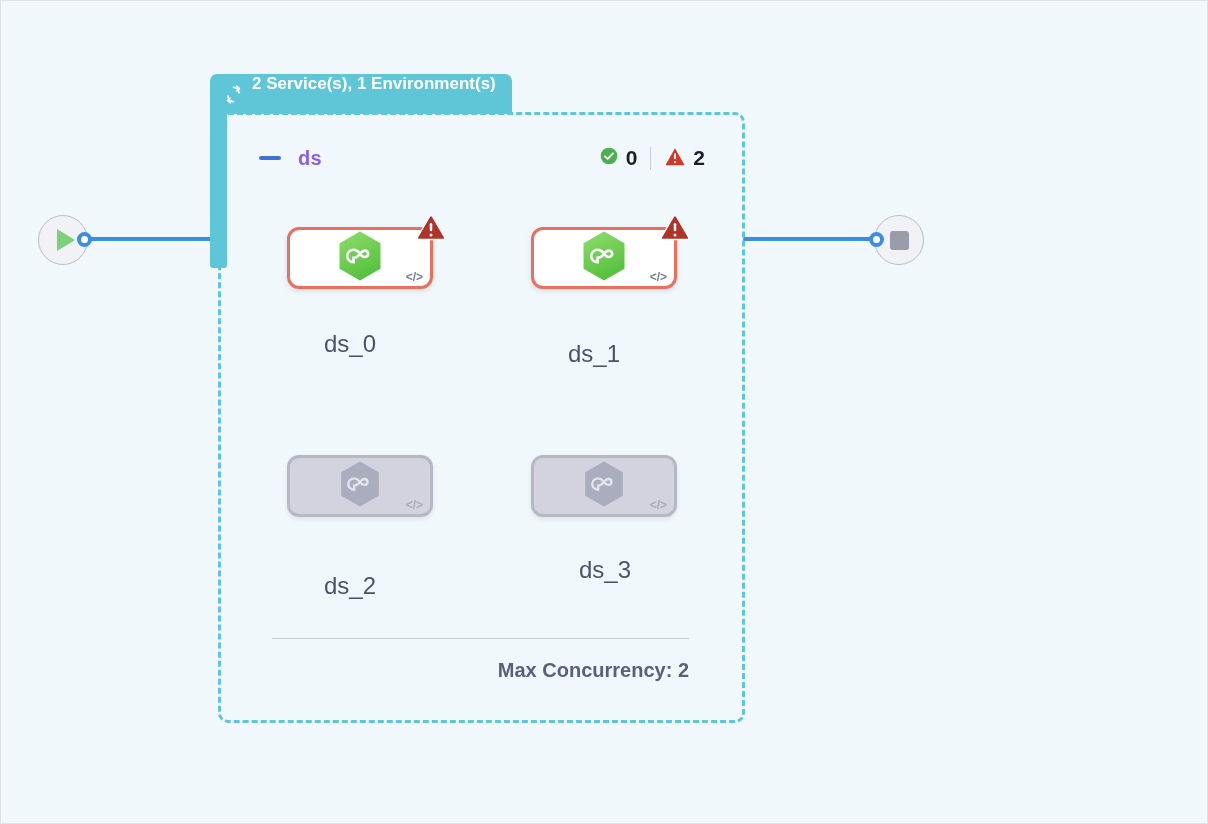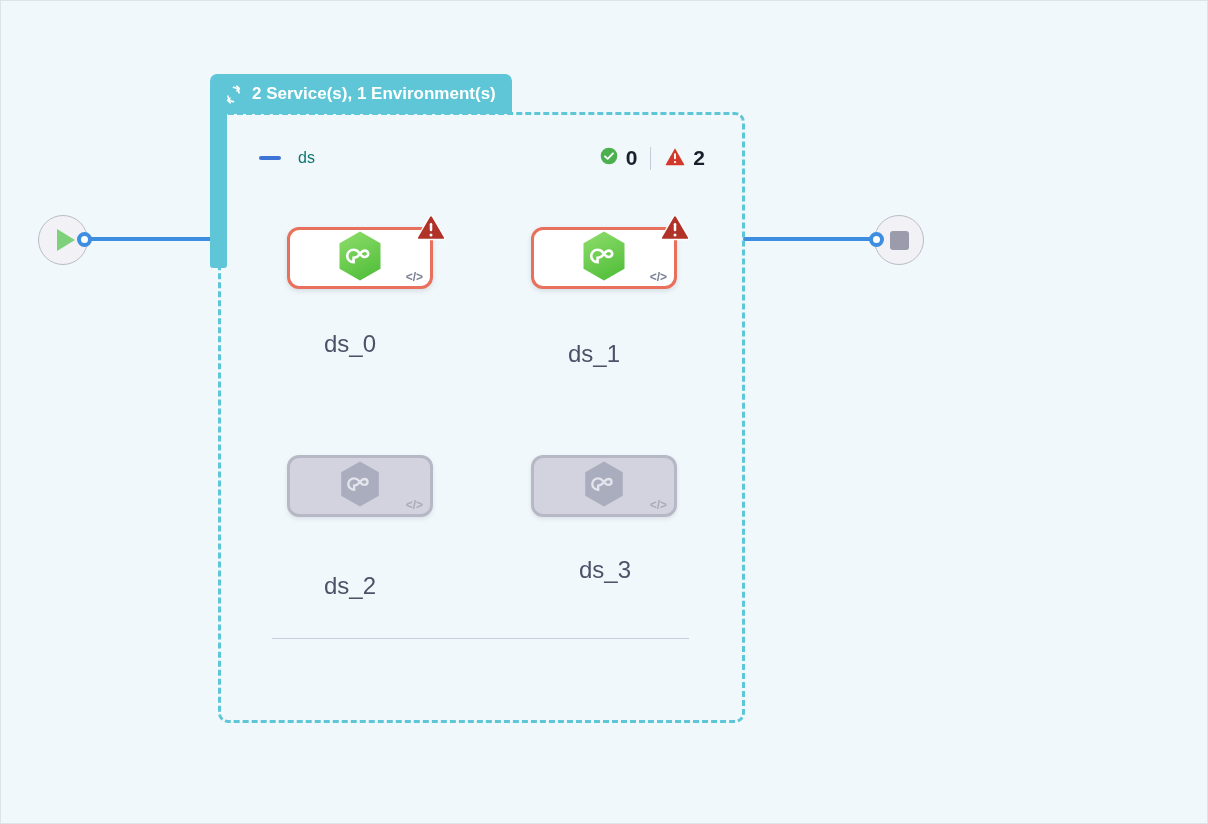--- a/index.html
+++ b/index.html
@@ -81,21 +81,20 @@
   
   .group-tab {
     position: absolute;
     left: 209px;
     top: 73px;
     height: 40px;
     padding: 0 16px 0 14px;
     background: #5ec6d6;
     border-radius: 7px 7px 0 0;
     display: flex;
-    align-items: center;
     gap: 9px;
     color: #ffffff;
     font-size: 17px;
     font-weight: bold;
     z-index: 7;
     white-space: nowrap;
   }
   .group-tab .tab-icon { display: flex; align-items: center; }
 
   
@@ -137,23 +136,23 @@
   }
   .collapse-icon {
     width: 22px;
     height: 4px;
     border-radius: 2px;
     background: #3d74d6;
     margin-right: 17px;
     flex: none;
   }
   .group-name {
-    font-size: 16px;
-    font-weight: normal;
-    color: #0f766e;
+    font-size: 20px;
+    font-weight: bold;
+    color: #8b5cf6;
     letter-spacing: .2px;
   }
   .status-counts {
     margin-left: auto;
     display: flex;
     align-items: center;
     gap: 9px;
   }
   .count-group {
     display: flex;
@@ -393,14 +392,15 @@
         <path d="M17.6 32.2c-3.6 0-6.4-2.8-6.4-6.2s2.8-6.2 6.4-6.2c2.3 0 4.1 1.2 5.4 2.8l1.6 2
                  c1.2 1.5 2.5 2.4 4.1 2.4 2 0 3.5-1.4 3.5-3.2s-1.5-3.2-3.5-3.2c-1.6 0-2.9.9-4.1 2.4
                  l-1.6 2c-1.3 1.6-3.1 2.8-5.4 2.8z" fill="none" stroke="#e3e4ec" stroke-width="2.6" stroke-linecap="round"></path>
       </svg>
     </span>
     <span class="code-icon">&lt;/&gt;</span>
   </div>
   <div class="node-label l3">ds_3</div>
 
   <div class="group-divider"></div>
+  <div class="footer-text">Max Concurrency: 2</div>
 
 </div>
 
 </body></html>

